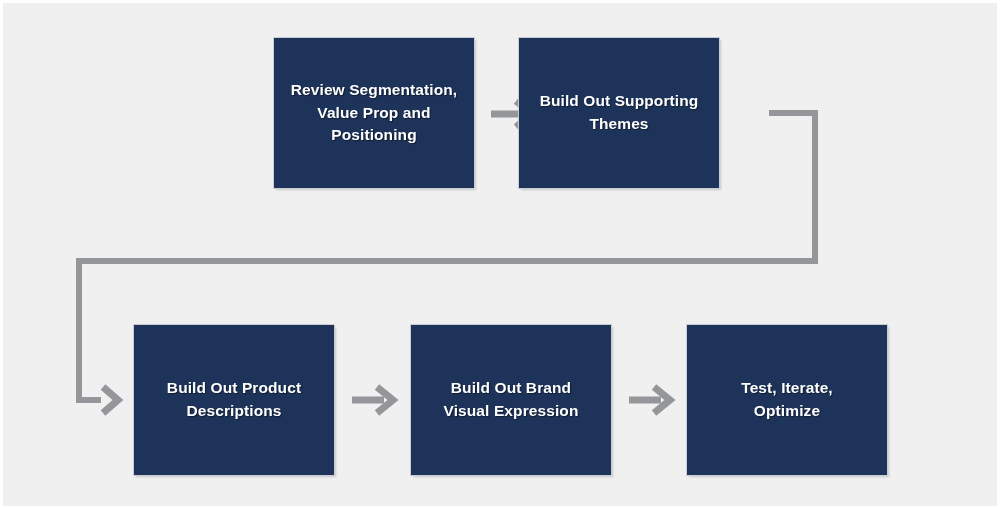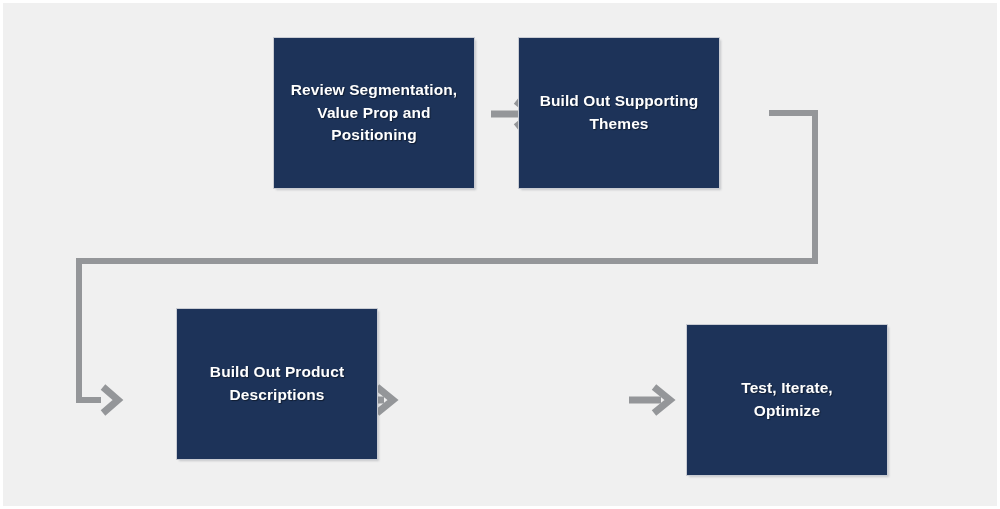--- a/index.html
+++ b/index.html
@@ -44,21 +44,21 @@
     line-height: 1.46;
     text-align: center;
     letter-spacing: 0.1px;
     padding: 0 10px;
     white-space: pre-line;
     text-shadow: 1px 1px 1px rgba(0,0,0,0.45);
   }
 
   #node-review       { left: 271px; top: 35px;  }
   #node-themes       { left: 516px; top: 35px;  }
-  #node-product      { left: 131px; top: 306px; margin-left: 43px; }
+  #node-product      { left: 131px; top: 322px; }
   #node-visual       { left: 408px; top: 322px; }
   #node-test         { left: 684px; top: 322px; align-items: center; }
 
   
   #connectors {
     position: absolute;
     left: 0;
     top: 0;
     width: 1000px;
     height: 509px;
@@ -102,19 +102,23 @@
   <div class="node" id="node-themes">
     <span class="node-label">Build Out Supporting
 Themes</span>
   </div>
 
   <div class="node" id="node-product">
     <span class="node-label">Build Out Product
 Descriptions</span>
   </div>
 
+  <div class="node" id="node-visual">
+    <span class="node-label">Build Out Brand
+Visual Expression</span>
+  </div>
 
   <div class="node" id="node-test">
     <span class="node-label">Test, Iterate,
 Optimize</span>
   </div>
 
 </div>
 
 </body></html>

